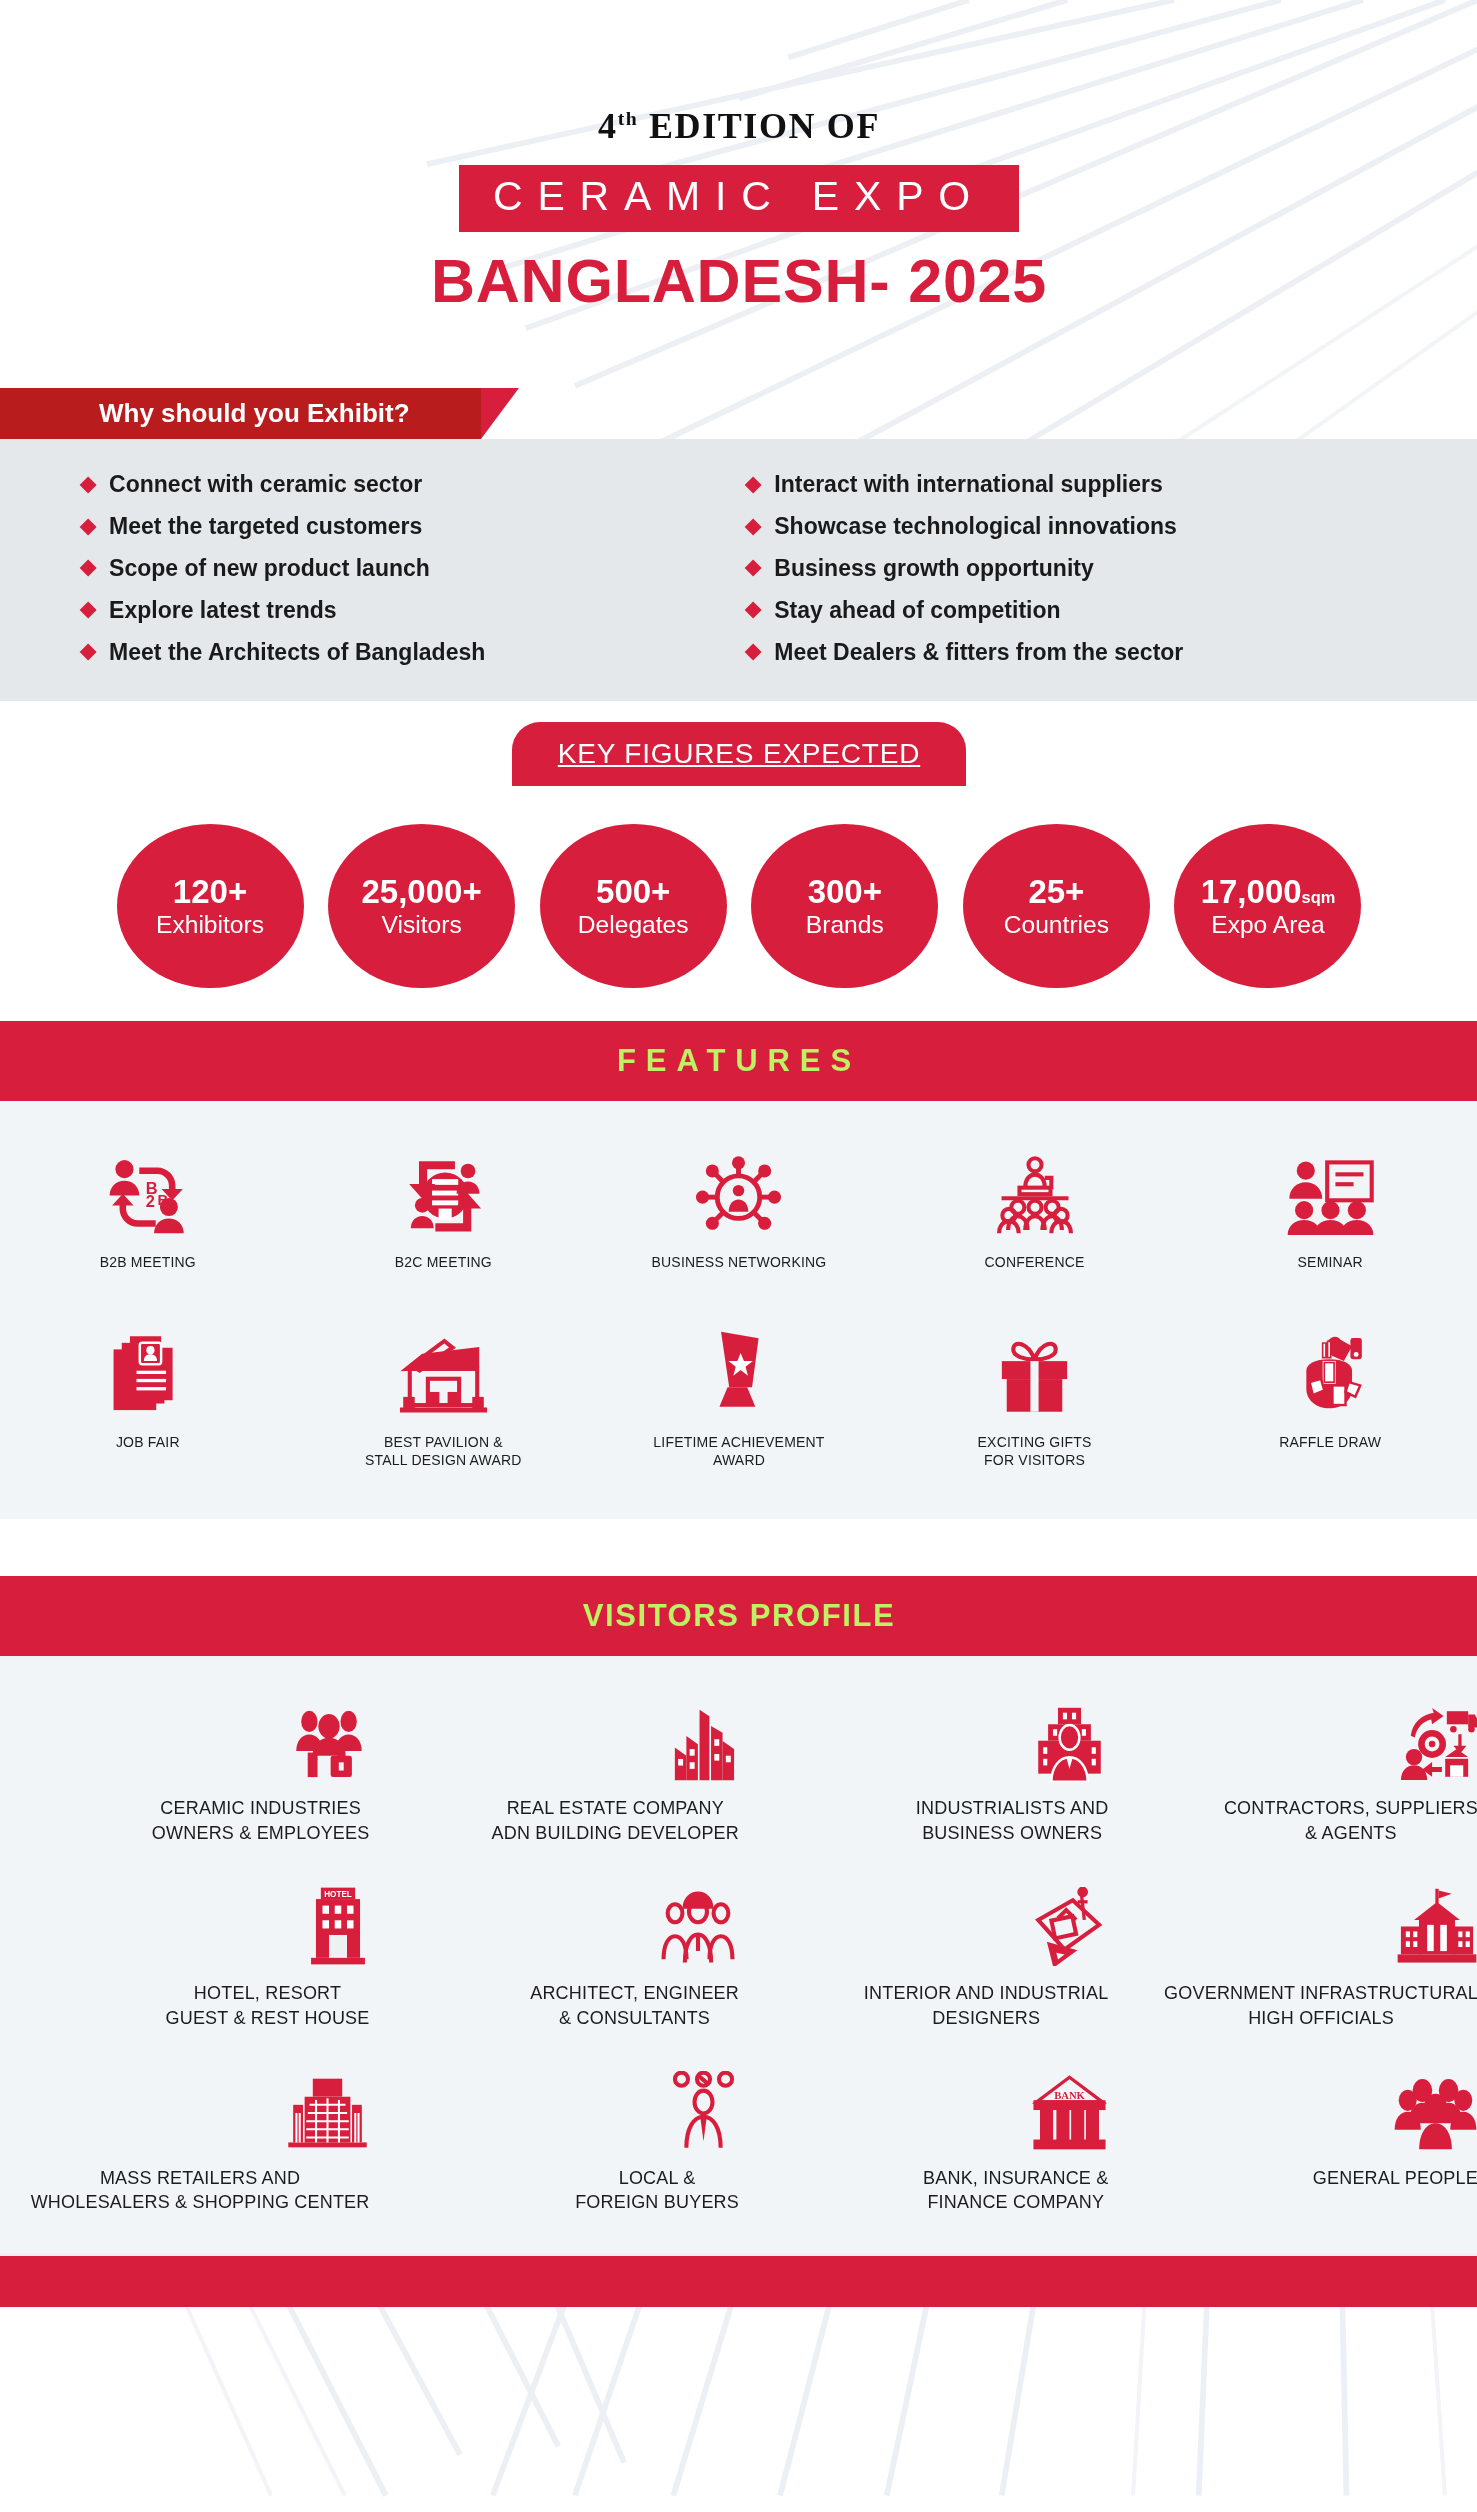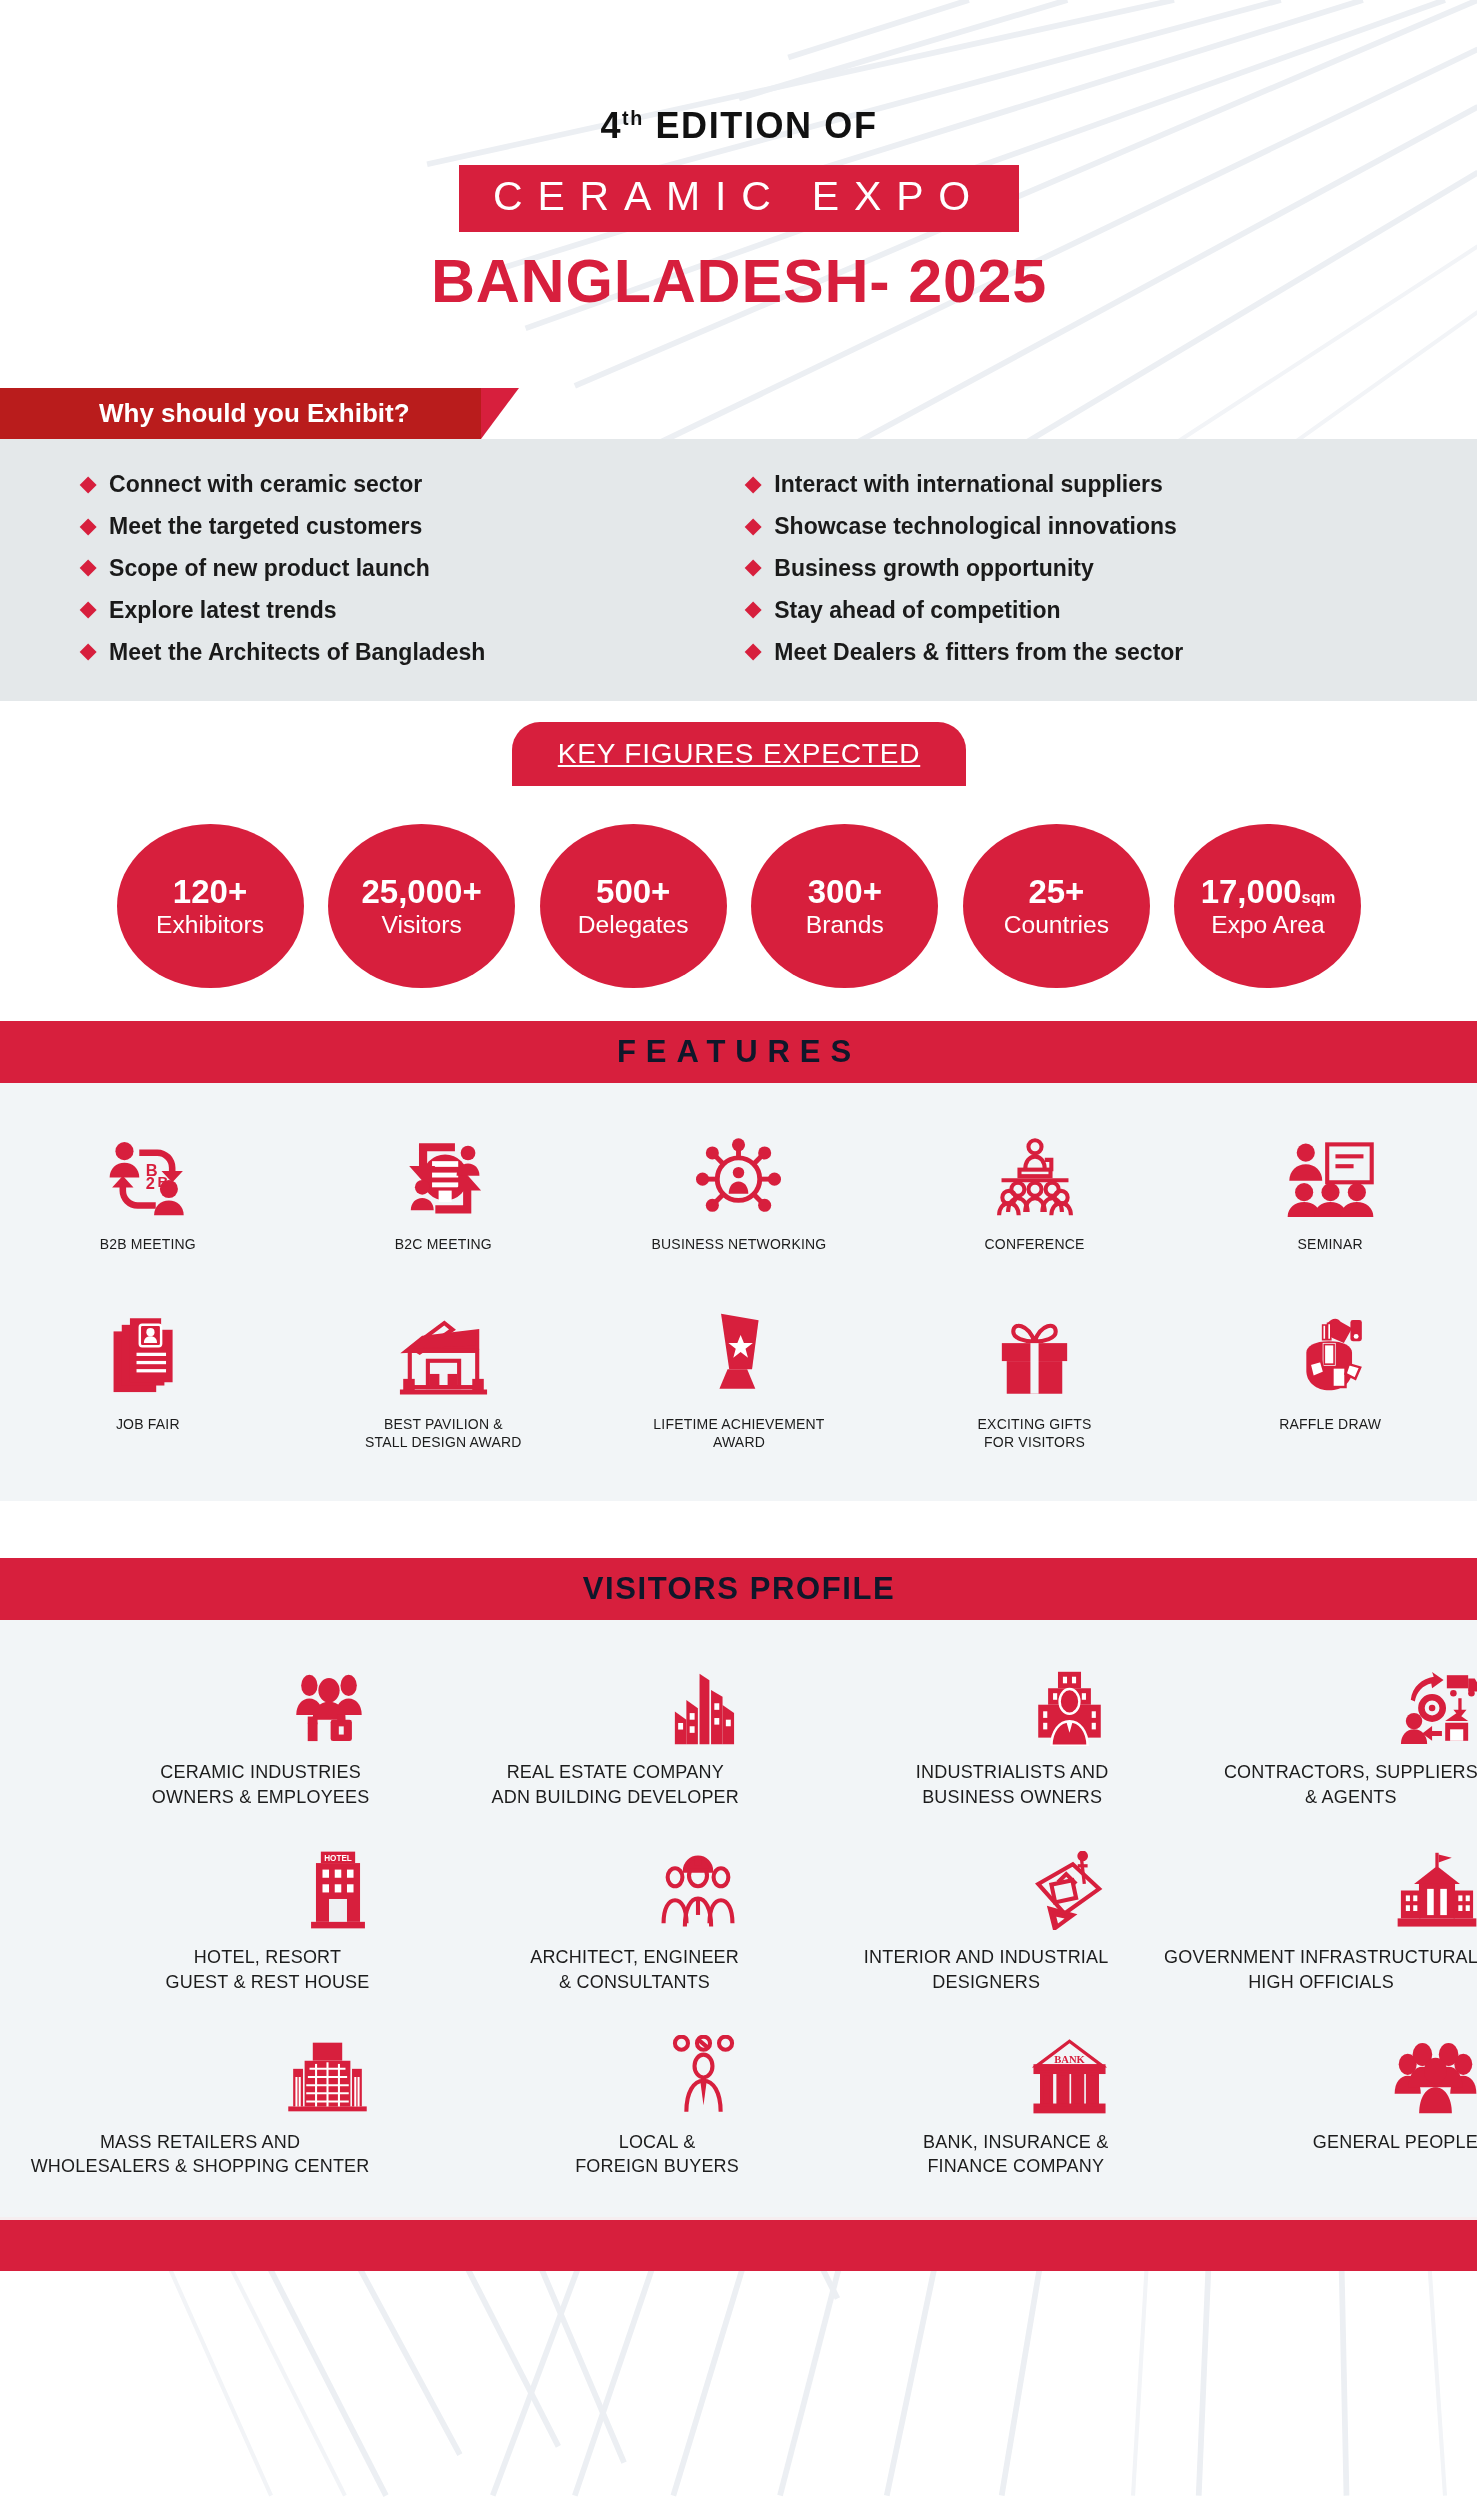--- a/index.html
+++ b/index.html
@@ -16,21 +16,21 @@
     overflow:hidden;
   }
   .bg-pattern svg{ position:absolute; }
 
   .page{ position:relative; z-index:2; width:1478px; height:2512px; }
 
   
   .header{ padding-top:105px; text-align:center; }
   .edition{
     font-size:36px; font-weight:bold; letter-spacing:1.6px; color:#111;
-    font-family:Liberation Sans, sans-serif;
+    font-family:Liberation Serif, serif;
   }
   .edition sup{ font-size:19.7px; vertical-align:super; }
   .ceramic-bar{
     display:inline-block; background:#d71f3d; color:#fff;
     margin-top:18px; padding:8.2px 34px 11.5px;
     font-size:41px; letter-spacing:14.8px; font-weight:400;
   }
   .ceramic-bar .lite{ font-weight:300; }
   .bangladesh{
     margin-top:14.8px; color:#d71f3d; font-size:61px; font-weight:bold;
@@ -78,22 +78,22 @@
     background:#d71f3d; color:#fff;
     display:flex; flex-direction:column; align-items:center; justify-content:center;
     flex:none;
   }
   .circle .num{ font-size:33px; font-weight:bold; line-height:1.05; }
   .circle .num .sqm{ font-size:16.4px; font-weight:bold; }
   .circle .lbl{ font-size:24.6px; font-weight:400; line-height:1.1; margin-top:1.6px; }
 
   
   .band{
-    background:#d71f3d; color:#0f172a; text-align:center;
-    font-size:31px; font-weight:bold; padding:13px 0;
+    background:#d71f3d; color:#bef264; text-align:center;
+    font-size:31px; font-weight:bold; padding:22px 0;
   }
   .band.features{ letter-spacing:9.9px; }
   .band.visitors{ letter-spacing:1.6px; }
 
   
   .features-sec{ background:#f2f5f7; padding:39px 0 49px; }
   .feat-row{ display:flex; }
   .feat-row + .feat-row{ margin-top:48px; }
   .feat-cell{
     flex:1; display:flex; flex-direction:column; align-items:center;

